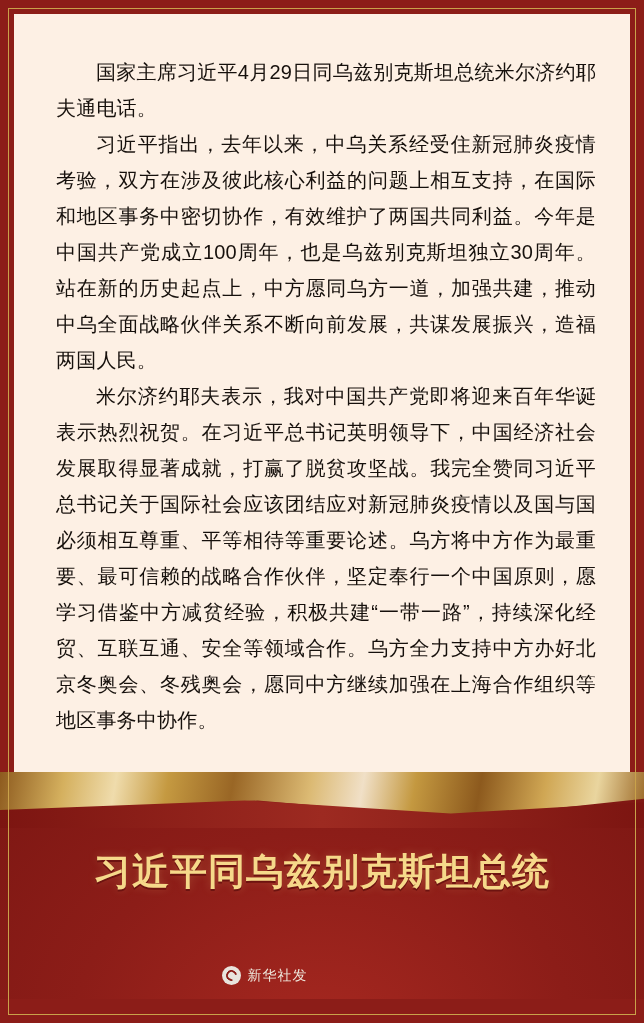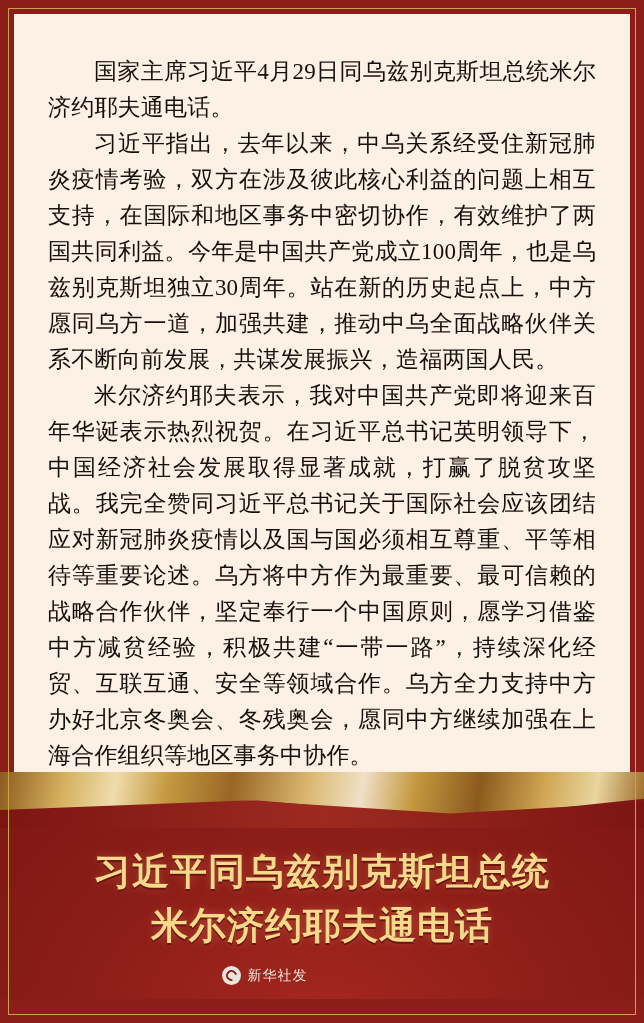--- a/index.html
+++ b/index.html
@@ -38,27 +38,28 @@
     left: 14px;
     top: 14px;
     width: 616px;
     height: 782px;
     background: #fdf0e4;
     box-sizing: border-box;
     padding: 40px 34px 20px 34px;
     overflow: hidden;
   }
   .article-body {
-    font-family: Liberation Serif, serif;
-    font-size: 23px;
+    font-family: Liberation Sans, sans-serif;
+    font-size: 20px;
     line-height: 36px;
     color: #16100c;
     text-align: justify;
     text-justify: inter-ideograph;
     letter-spacing: 0.2px;
+    margin-left: 8px;
   }
   .article-body p {
     margin: 0 0 0 0;
     text-indent: 2em;
   }
   
   .banner {
     position: absolute;
     left: 0;
     top: 772px;
@@ -170,21 +171,20 @@
     </div>
   </div>
 
   <div class="banner">
     <div class="ribbon-gold"></div>
     <div class="ribbon-gold2"></div>
     <div class="ribbon-dark"></div>
 
     <div class="banner-title">
       <span class="line">习近平同乌兹别克斯坦总统</span>
-      <span class="line">米尔济约耶夫通电话</span>
     </div>
 
     <div class="source-row">
       <span class="xinhua-logo"></span>
       <span class="source-text">新华社发</span>
     </div>
   </div>
 
 </div>
 

